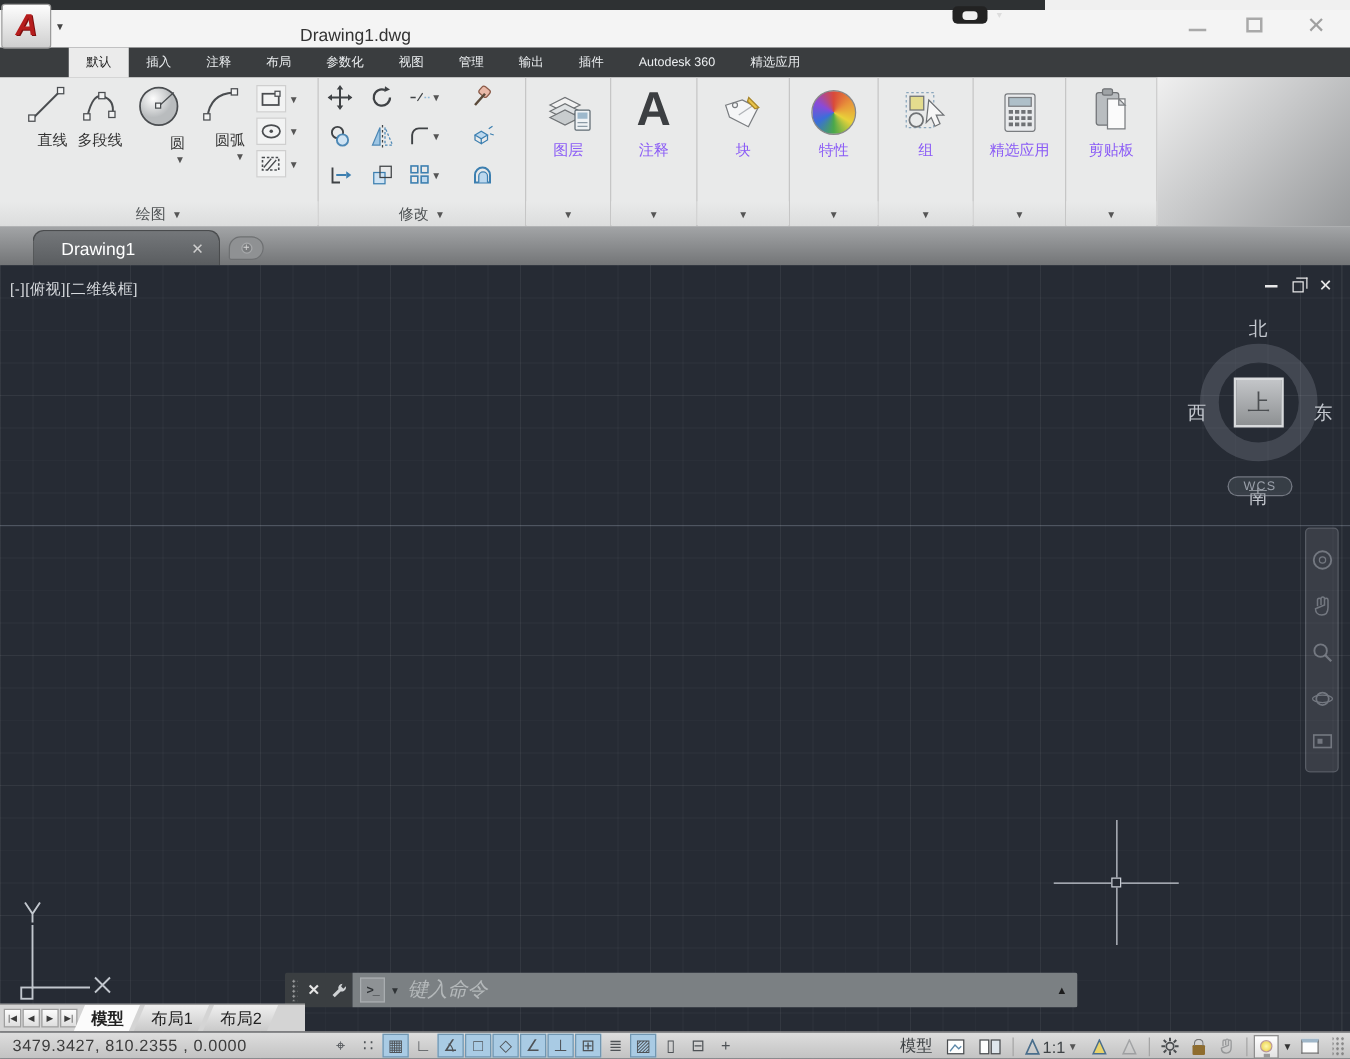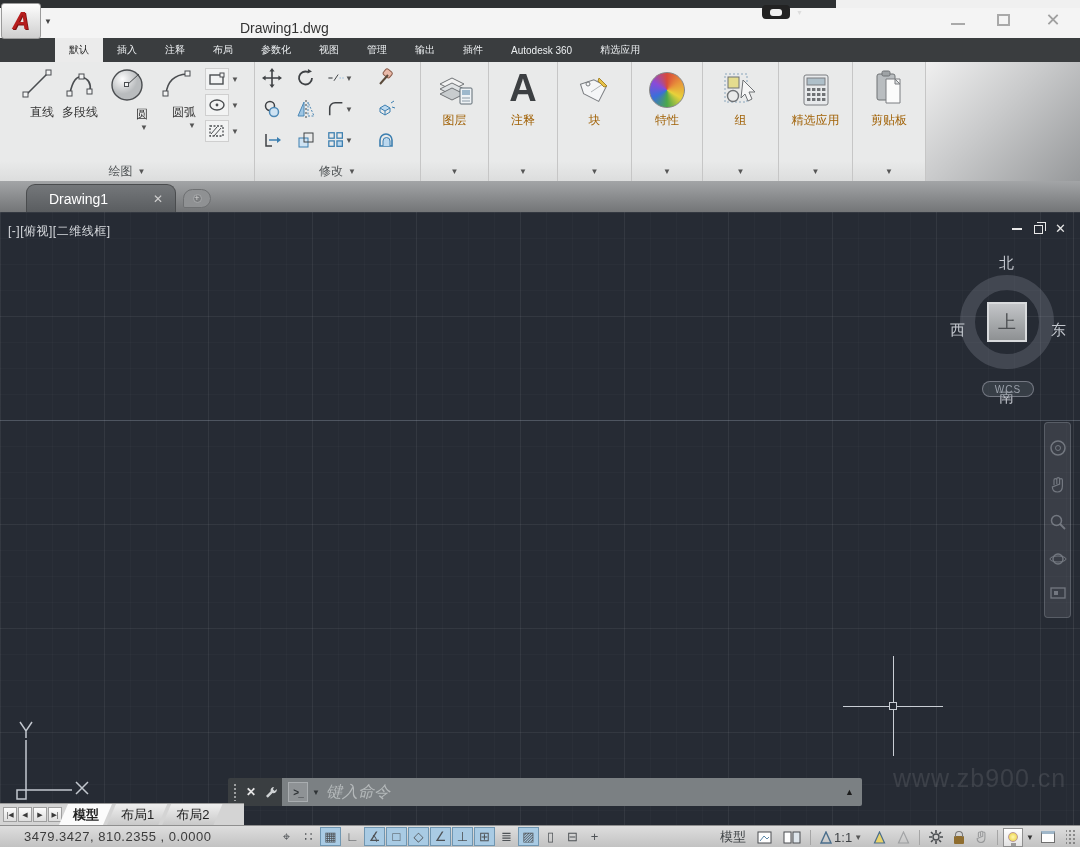--- a/index.html
+++ b/index.html
@@ -37,21 +37,21 @@
      background:linear-gradient(#e9eaea,#dcdddd); display:flex; align-items:center; justify-content:center;
      font-size:12px; color:#4e5254; gap:5px; }
   .caret { font-size:8px; color:#555; }
   .big-tool { position:absolute; display:flex; flex-direction:column; align-items:flex-end; width:48px; }
   .big-tool .lbl { font-size:12px; color:#333; margin-top:3px; white-space:nowrap; }
   .mini-col { position:absolute; display:flex; flex-direction:column; gap:4px; }
   .mini-btn { display:flex; align-items:center; gap:2px; }
   .mini-btn .box { width:24px; height:22px; background:#f2f3f3; border:1px solid #cfcfcf; display:flex; align-items:center; justify-content:center; }
   .grid-ic { width:26px; height:24px; display:flex; align-items:center; justify-content:center; }
   .panel-big-icon { height:46px; display:flex; align-items:flex-end; justify-content:center; }
-  .panel-label { text-align:center; font-size:12px; color:#a16207; margin-top:4px; }
+  .panel-label { text-align:center; font-size:12px; color:#8b5cf6; margin-top:4px; }
   .ribbon-filler { position:absolute; left:926px; top:0; width:154px; height:119px;
      background:linear-gradient(135deg,#f0f0f0 0%,#c9cacb 45%,#97999b 100%); }
 
   
   .doctab-bar { position:absolute; left:0; top:181px; width:1080px; height:31px;
      background:linear-gradient(#a3a5a7,#737577); }
   .doctab { position:absolute; left:26px; top:3px; width:150px; height:28px;
      background:linear-gradient(#74777a,#5a5d60); border:1px solid #4a4c4e; border-bottom:none;
      border-radius:9px 9px 0 0; display:flex; align-items:center; padding:0 12px 0 22px; }
   .doctab .name { color:#fff; font-size:14px; flex:1; }
@@ -130,21 +130,21 @@
   .lt-nav span { width:14px; height:15px; background:linear-gradient(#fcfcfc,#dedede); border:1px solid #9f9f9f;
      font-size:7px; color:#3a3a3a; display:flex; align-items:center; justify-content:center; }
   .ltab { position:relative; padding:3px 14px; font-size:13px; color:#222;
      clip-path:polygon(9px 0, calc(100% - 1px) 0, calc(100% - 10px) 100%, 0 100%);
      background:linear-gradient(#efefef,#c9c9c9); margin-left:-6px; display:flex; align-items:center; }
   .ltab.active { background:#fbfbfb; font-weight:bold; z-index:2; }
 
   
   .statusbar { position:absolute; left:0; top:825px; width:1080px; height:22px;
      background:linear-gradient(#dedede,#c2c2c2); border-top:1px solid #8f8f8f;
-     display:flex; align-items:center; font-size:12px; color:#3a3a3a;padding-left:14px; }
+     display:flex; align-items:center; font-size:12px; color:#3a3a3a; }
   .coords { width:262px; padding-left:10px; font-size:13px; letter-spacing:0.5px; color:#3c3c3c; }
   .toggles { display:flex; gap:1px; }
   .tg { width:21px; height:19px; display:flex; align-items:center; justify-content:center;
      font-size:13px; color:#4e5256; border:1px solid transparent; }
   .tg.on { background:#a9cbe4; border-color:#7096b1; }
   .sb-right { position:absolute; right:4px; top:1px; height:20px; display:flex; align-items:center; gap:3px; }
   .sb-btn { height:19px; display:flex; align-items:center; justify-content:center; padding:0 4px; color:#3f4346; font-size:13px; }
   .sb-btn.raised { background:linear-gradient(#ffffff,#e2e2e2); border:1px solid #8f8f8f; }
   .sb-sep { width:1px; height:15px; background:#a5a5a5; margin:0 2px; }
   .sb-grip { width:10px; height:16px; margin-left:4px;
@@ -535,21 +535,20 @@
     <div class="crosshair-v"></div>
     <div class="pickbox"></div>
 
     <svg class="ucs" width="90" height="90" viewBox="0 0 90 90">
       <path d="M18 28 V78 H64" fill="none" stroke="#c2c7ce" stroke-width="1.5"></path>
       <rect x="9" y="78" width="9" height="9" fill="none" stroke="#c2c7ce" stroke-width="1.5"></rect>
       <path d="M12 10 L18 19 L24 10 M18 19 V26" fill="none" stroke="#c2c7ce" stroke-width="1.5"></path>
       <path d="M68 70 L80 82 M80 70 L68 82" fill="none" stroke="#c2c7ce" stroke-width="1.5"></path>
     </svg>
 
-    <div class="watermark">www.zb900.cn</div>
 
     <div class="cmdbar">
       <div class="cmd-left">
         <span class="cmd-grip"></span>
         <span class="cmd-close">✕</span>
         <svg width="14" height="14" viewBox="0 0 14 14">
             <path d="M10 2a3.4 3.4 0 0 0-3.3 4.3L2 11l1.8 1.8 4.7-4.7A3.4 3.4 0 0 0 12.7 4l-2 2-1.8-1.8z" fill="#cfd2d4"></path>
           </svg>
       </div>
       <div class="cmd-field">

